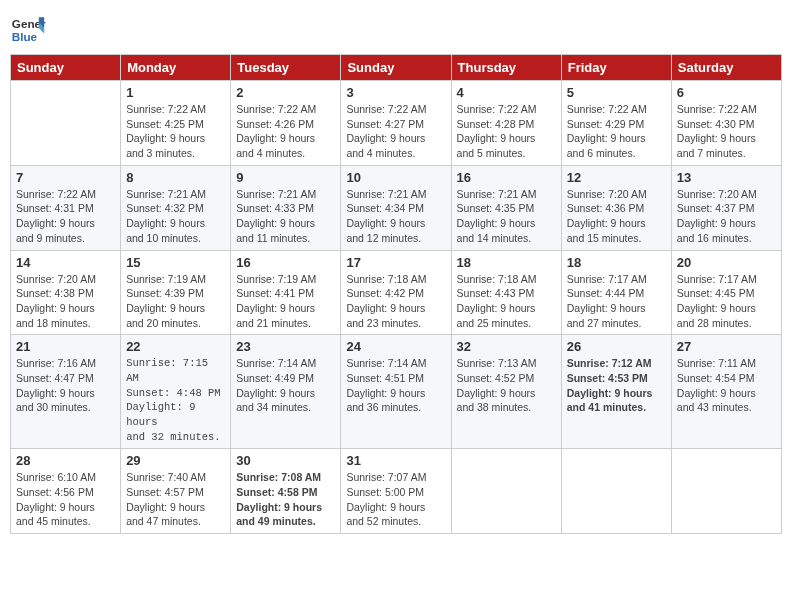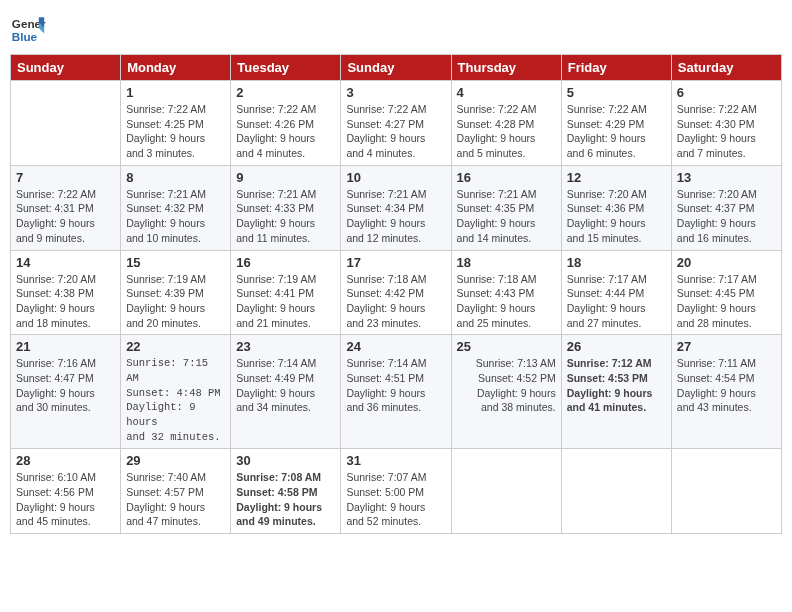--- a/index.html
+++ b/index.html
@@ -278,22 +278,22 @@
 and 34 minutes.</div>
         </td>
         <td>
           <div class="day-number">24</div>
           <div class="day-info" style="white-space: pre-line;">Sunrise: 7:14 AM
 Sunset: 4:51 PM
 Daylight: 9 hours
 and 36 minutes.</div>
         </td>
         <td>
-          <div class="day-number">25</div>
-          <div class="day-info" style="white-space: pre-line; text-align: right;">Sunrise: 7:13 AM
+          <div class="day-number">32</div>
+          <div class="day-info" style="white-space: pre-line;">Sunrise: 7:13 AM
 Sunset: 4:52 PM
 Daylight: 9 hours
 and 38 minutes.</div>
         </td>
         <td>
           <div class="day-number">26</div>
           <div class="day-info" style="white-space: pre-line; font-weight: bold;">Sunrise: 7:12 AM
 Sunset: 4:53 PM
 Daylight: 9 hours
 and 41 minutes.</div>

